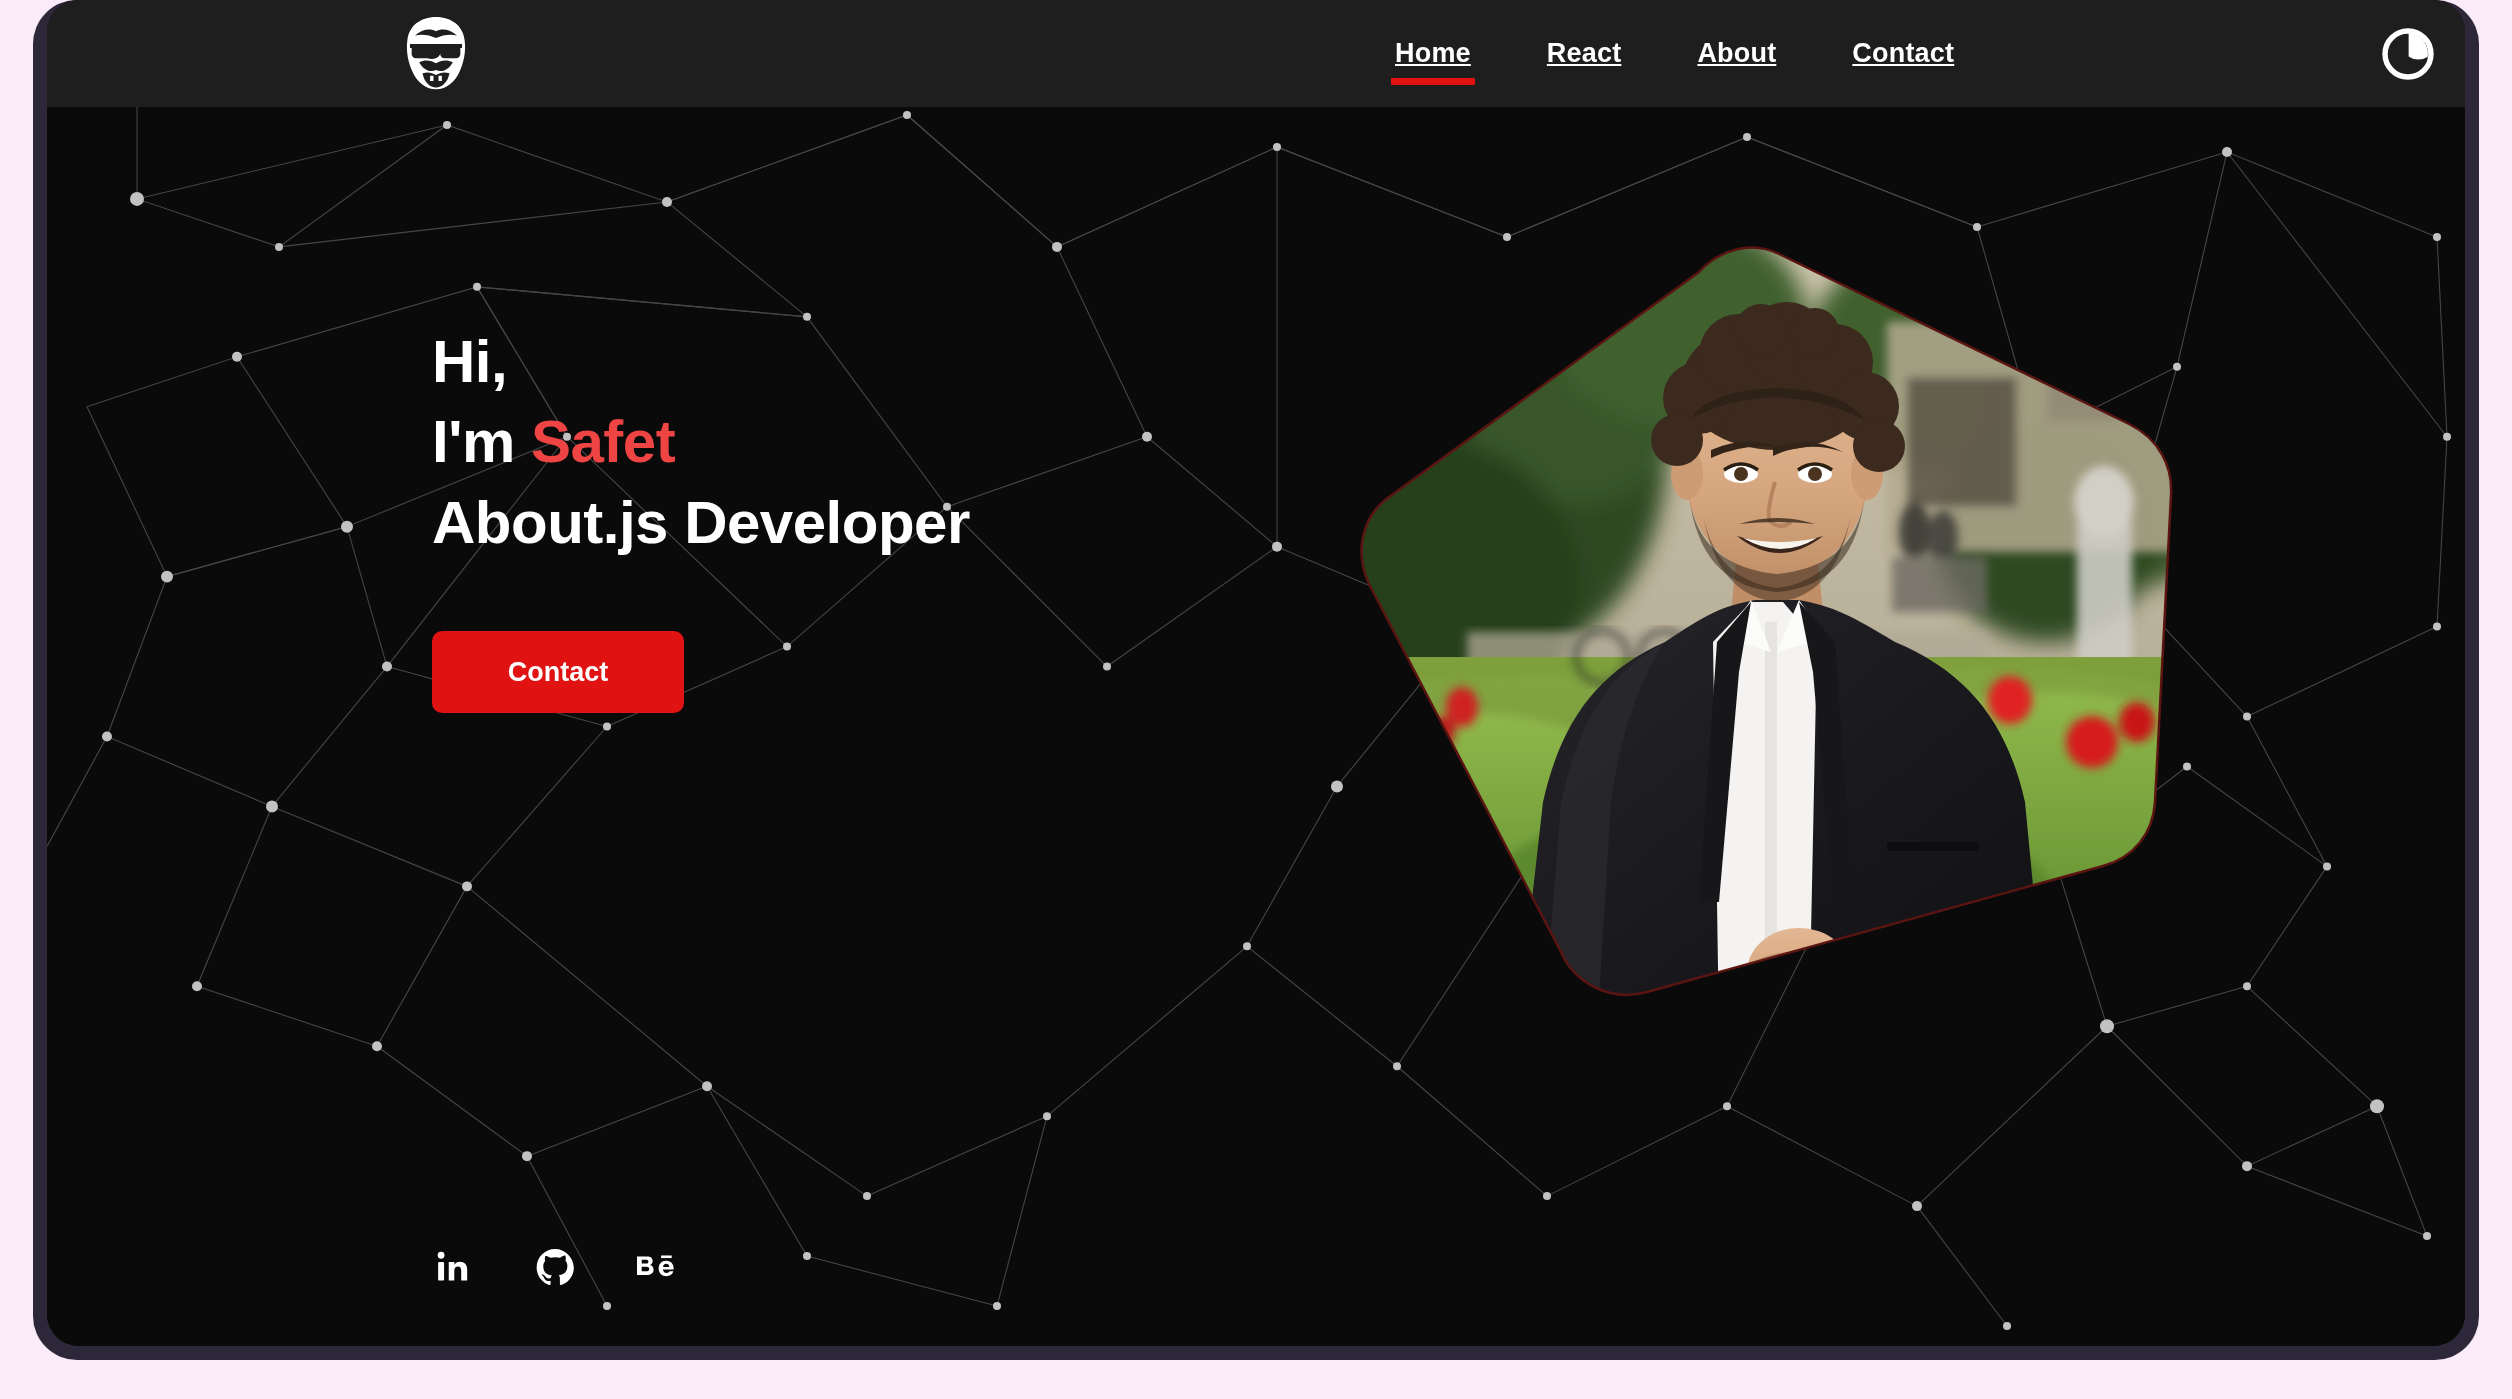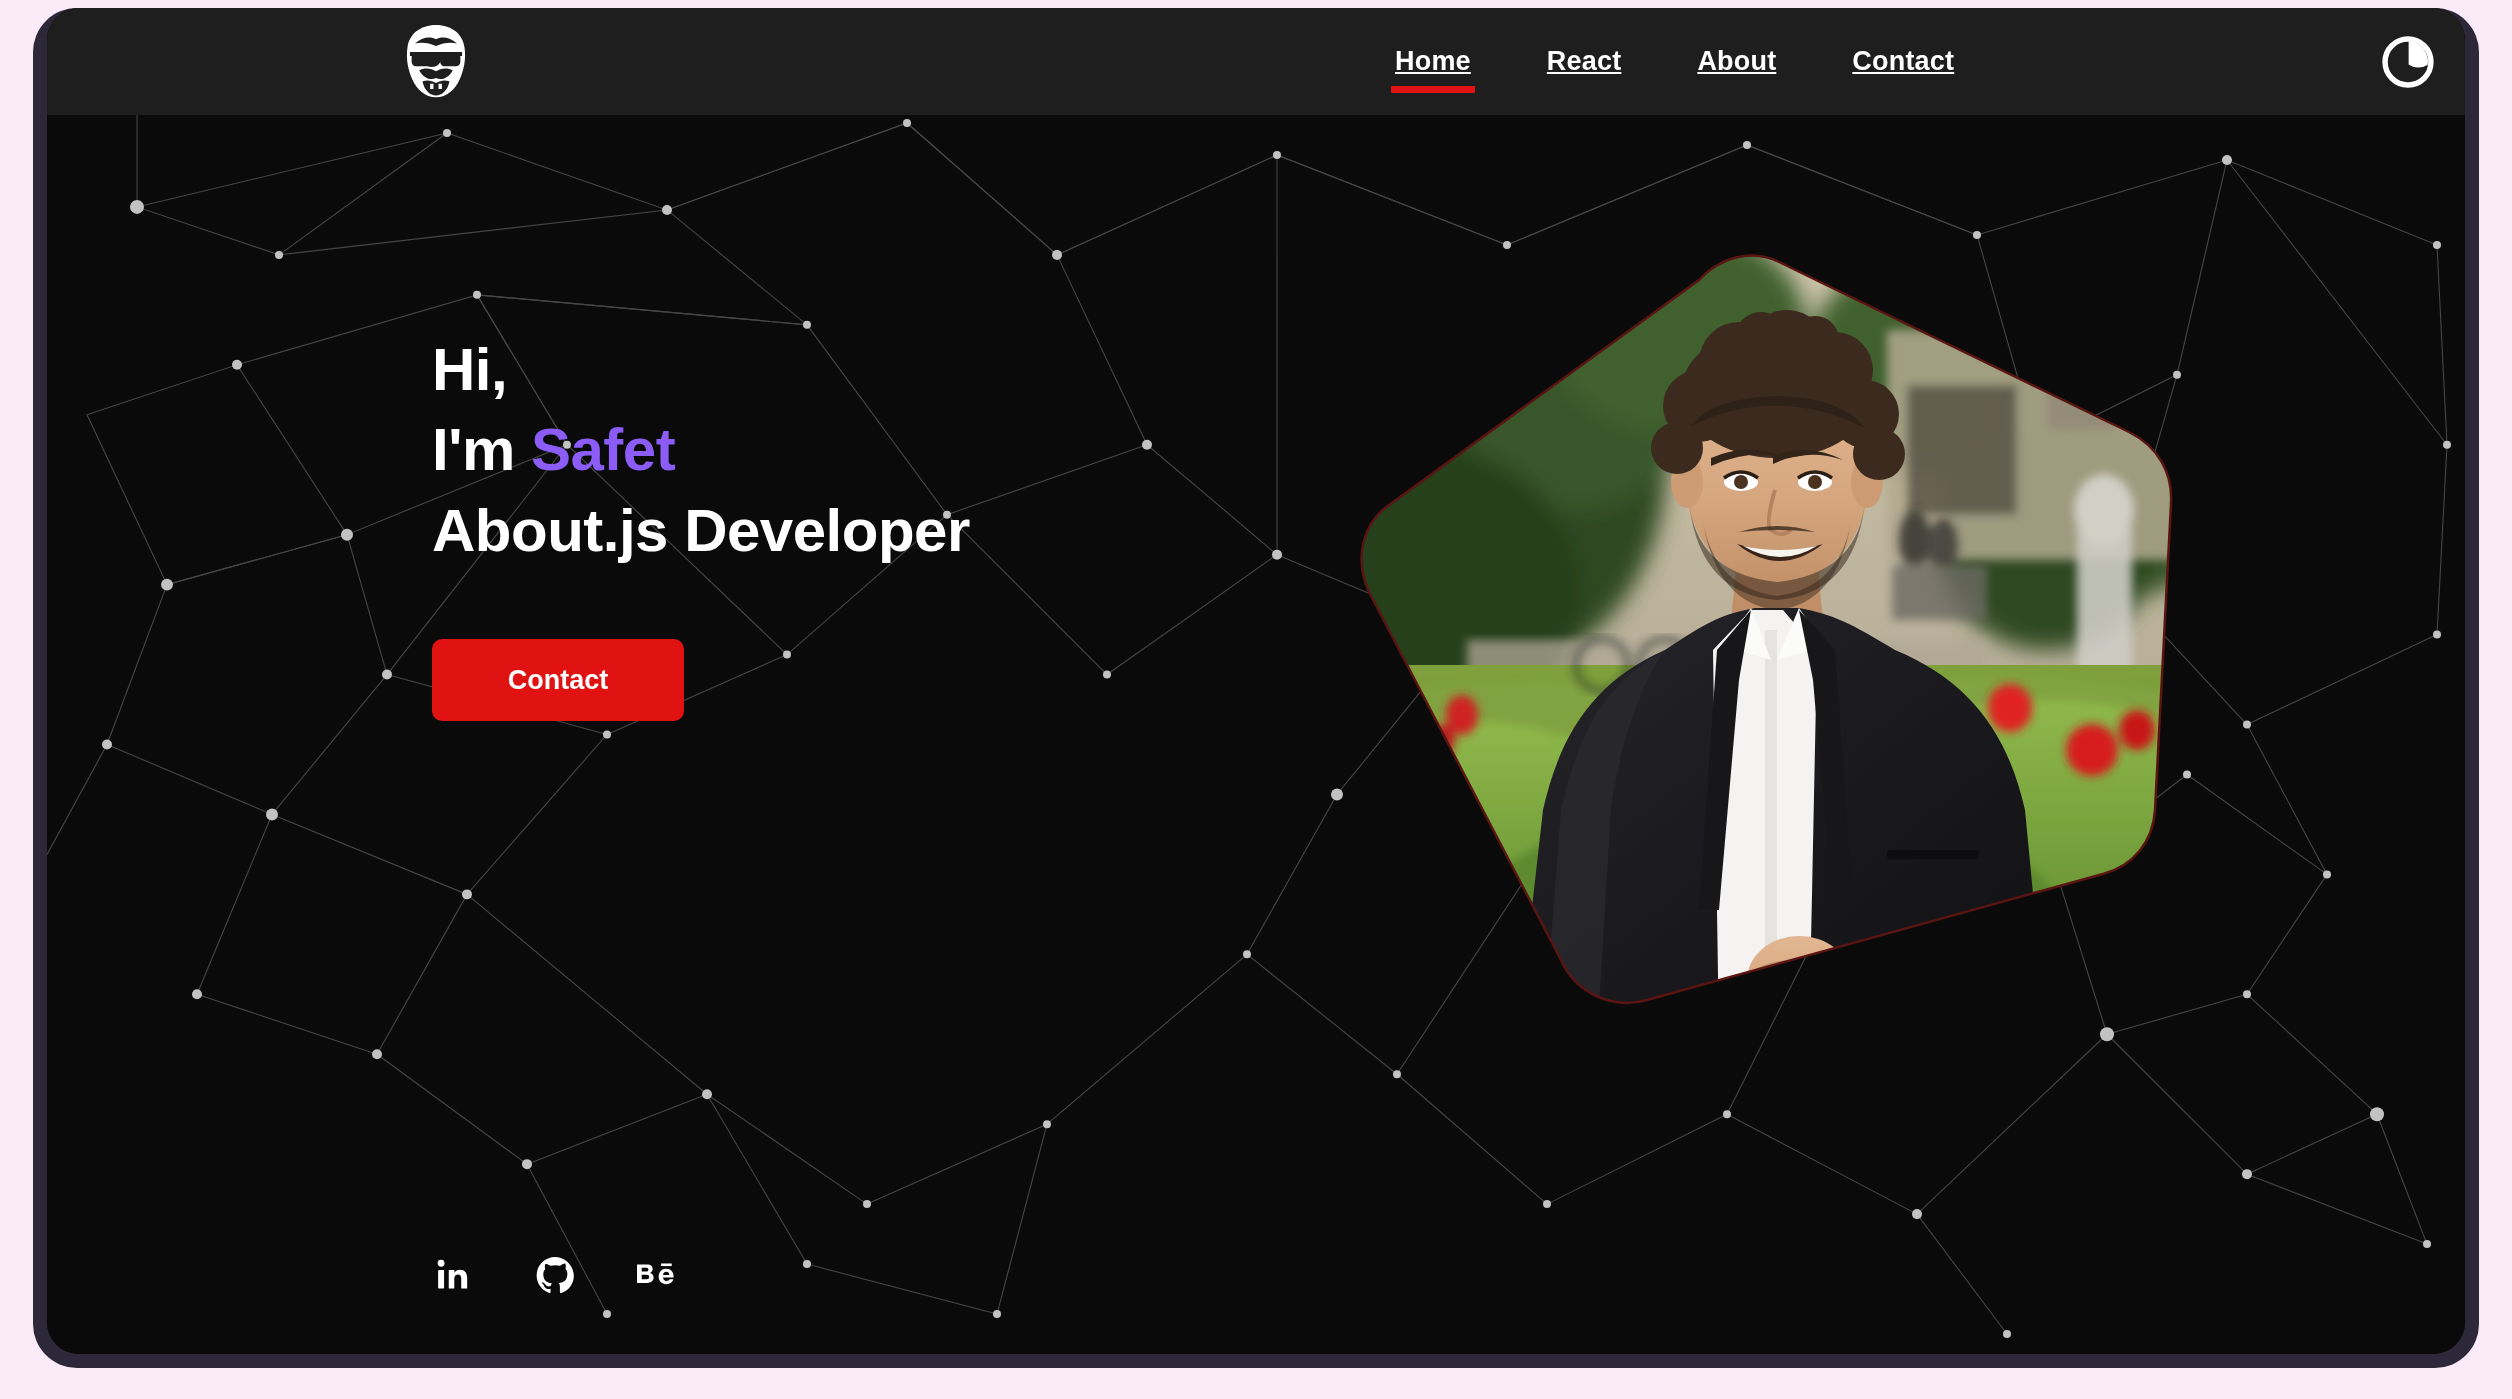--- a/index.html
+++ b/index.html
@@ -18,21 +18,20 @@
 
   
   #device-frame {
     position:absolute;
     left:33px; top:0px;
     width:2446px; height:1360px;
     background:#2c2839;
     border-radius:44px 44px 44px 44px;
     padding:0 14px 14px 14px;
     overflow:hidden;
-    margin-top:8px;
   }
   #viewport {
     position:relative;
     width:100%; height:100%;
     background:#0a0a0a;
     border-radius:32px 32px 32px 32px;
     overflow:hidden;
   }
 
   
@@ -115,21 +114,21 @@
     z-index:10;
   }
   .headline {
     color:#ffffff;
     font-size:60px;
     font-weight:800;
     line-height:1.34;
     letter-spacing:-.5px;
     white-space:nowrap;
   }
-  .accent { color:#8b5cf6; }
+  .accent { color:#ef4444; }
 
   #contact-btn {
     margin-top:68px;
     display:inline-flex;
     align-items:center;
     justify-content:center;
     width:252px; height:82px;
     background:#e01212;
     color:#ffffff;
     font-size:27px;

